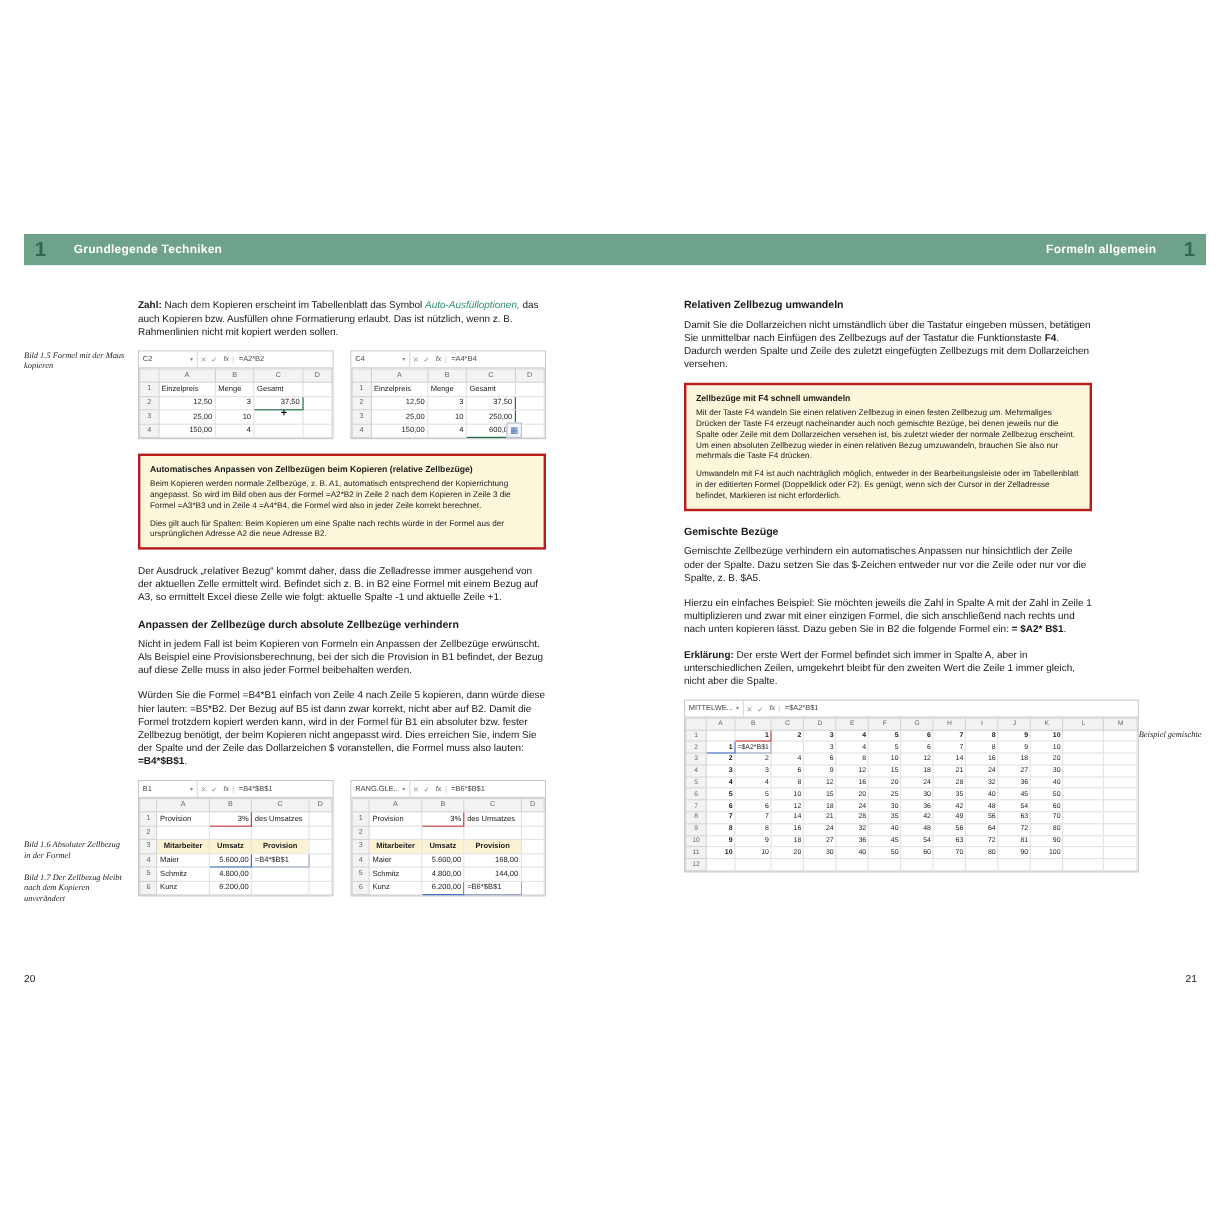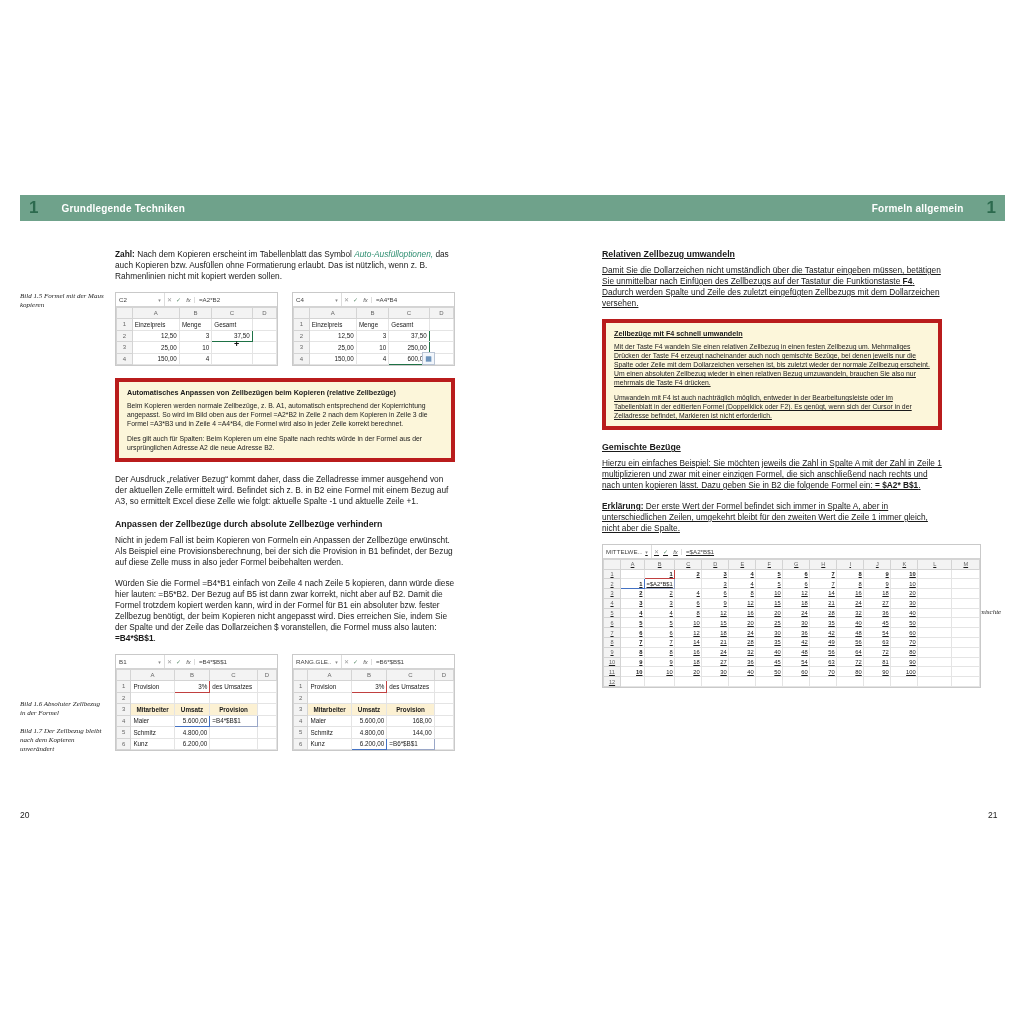--- a/index.html
+++ b/index.html
@@ -8,27 +8,27 @@
 
   
   .chapterbar{position:absolute;left:20px;top:195px;width:985px;height:26px;background:#6FA28B;display:flex;align-items:center;justify-content:space-between;}
   .chgroup{display:flex;align-items:center;gap:14px;}
   .chnum{font-size:17px;font-weight:bold;color:#2C6A4E;padding:0 9px;line-height:26px;}
   .chtitle{font-size:10px;font-weight:bold;color:#ffffff;letter-spacing:.2px;}
 
   
   .col{position:absolute;width:340px;}
   .col-left{left:115px;top:249px;}
-  .col-right{left:602px;top:249px;text-decoration:underline;}
+  .col-right{left:570px;top:249px;}
   p.body{font-size:8.3px;line-height:11px;margin:0 0 10px 0;}
   h3.sec{font-size:8.8px;font-weight:bold;margin:12px 0 6px 0;}
   .accent{color:#2F8F72;font-style:italic;}
   strong{font-weight:bold;}
 
-  .infobox{background:#FCF6DA;border:4px solid #b91c1c;padding:6px 8px;margin:2px 0 12px 0;}
+  .infobox{background:#FCF6DA;border:2px solid #b91c1c;padding:6px 8px;margin:2px 0 12px 0;}
   .ib-title{font-weight:bold;font-size:7.2px;margin-bottom:4px;}
   .infobox p{font-size:6.8px;line-height:9px;margin:0 0 6px 0;color:#222;}
   .infobox p:last-child{margin-bottom:0;}
 
   .mnote{position:absolute;font-family:"Liberation Serif",serif;font-style:italic;font-size:7px;line-height:9px;color:#222;}
   .pnum{position:absolute;top:810px;font-size:8.5px;color:#1a1a1a;}
 
   .shots{display:flex;gap:14px;margin:0 0 12px 0;}
 
   
@@ -337,20 +337,21 @@
     <p class="body"><span>Damit Sie die Dollarzeichen nicht umständlich über die Tastatur eingeben müssen, betätigen Sie unmittelbar nach Einfügen des Zellbezugs auf der Tastatur die Funktionstaste </span><strong>F4</strong><span>. Dadurch werden Spalte und Zeile des zuletzt eingefügten Zellbezugs mit dem Dollarzeichen versehen.</span></p>
 
     <div class="infobox">
       <div class="ib-title">Zellbezüge mit F4 schnell umwandeln</div>
       <p>Mit der Taste F4 wandeln Sie einen relativen Zellbezug in einen festen Zellbezug um. Mehrmaliges Drücken der Taste F4 erzeugt nacheinander auch noch gemischte Bezüge, bei denen jeweils nur die Spalte oder Zeile mit dem Dollarzeichen versehen ist, bis zuletzt wieder der normale Zellbezug erscheint. Um einen absoluten Zellbezug wieder in einen relativen Bezug umzuwandeln, brauchen Sie also nur mehrmals die Taste F4 drücken.</p>
       <p>Umwandeln mit F4 ist auch nachträglich möglich, entweder in der Bearbeitungsleiste oder im Tabellenblatt in der editierten Formel (Doppelklick oder F2). Es genügt, wenn sich der Cursor in der Zelladresse befindet, Markieren ist nicht erforderlich.</p>
     </div>
 
     <h3 class="sec">Gemischte Bezüge</h3>
 
+    <p class="body">Gemischte Zellbezüge verhindern ein automatisches Anpassen nur hinsichtlich der Zeile oder der Spalte. Dazu setzen Sie das $-Zeichen entweder nur vor die Zeile oder nur vor die Spalte, z. B. $A5.</p>
 
     <p class="body"><span>Hierzu ein einfaches Beispiel: Sie möchten jeweils die Zahl in Spalte A mit der Zahl in Zeile 1 multiplizieren und zwar mit einer einzigen Formel, die sich anschließend nach rechts und nach unten kopieren lässt. Dazu geben Sie in B2 die folgende Formel ein: </span><strong>= $A2* B$1</strong><span>.</span></p>
 
     <p class="body"><strong>Erklärung:</strong><span> Der erste Wert der Formel befindet sich immer in Spalte A, aber in unterschiedlichen Zeilen, umgekehrt bleibt für den zweiten Wert die Zeile 1 immer gleich, nicht aber die Spalte.</span></p>
 
     <div id="sheet-mixed" class="sheet dense">
         <div class="fbar">
           <span class="nbox">MITTELWE...</span>
           <span class="nbtn">▾</span>
           <span class="fic">✕</span>

